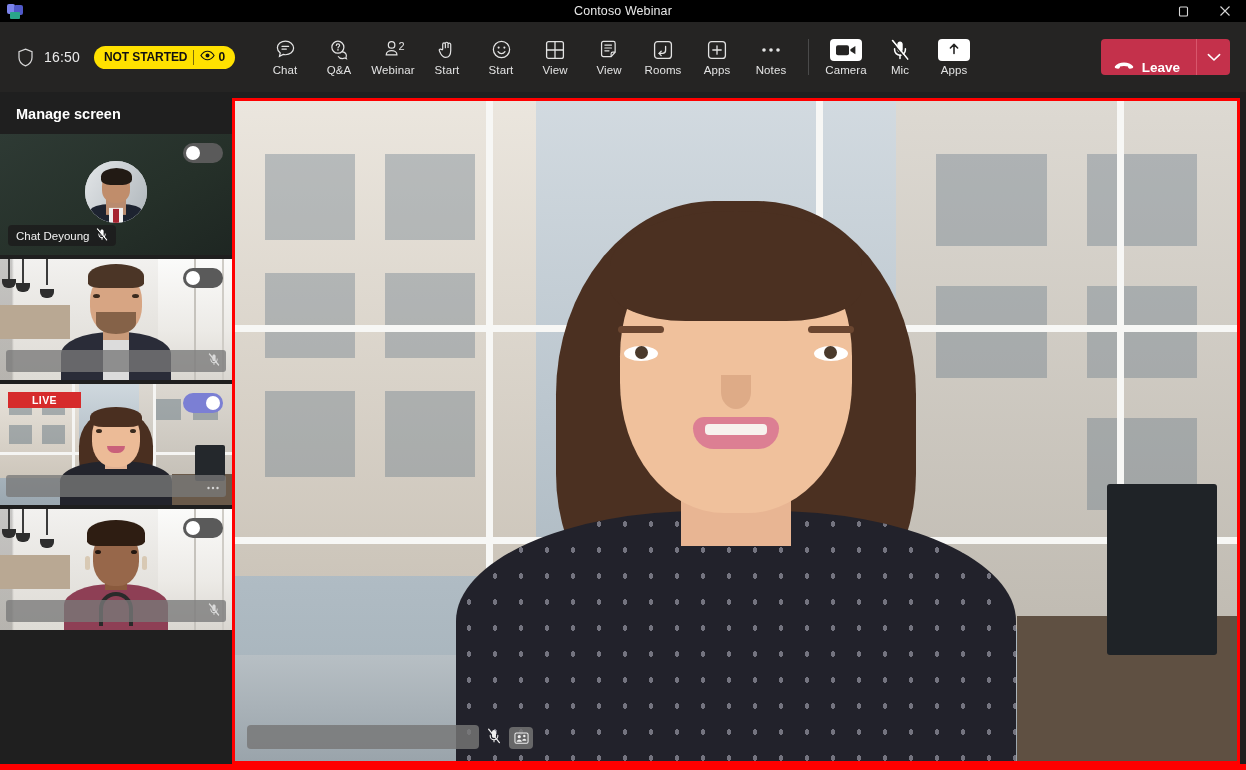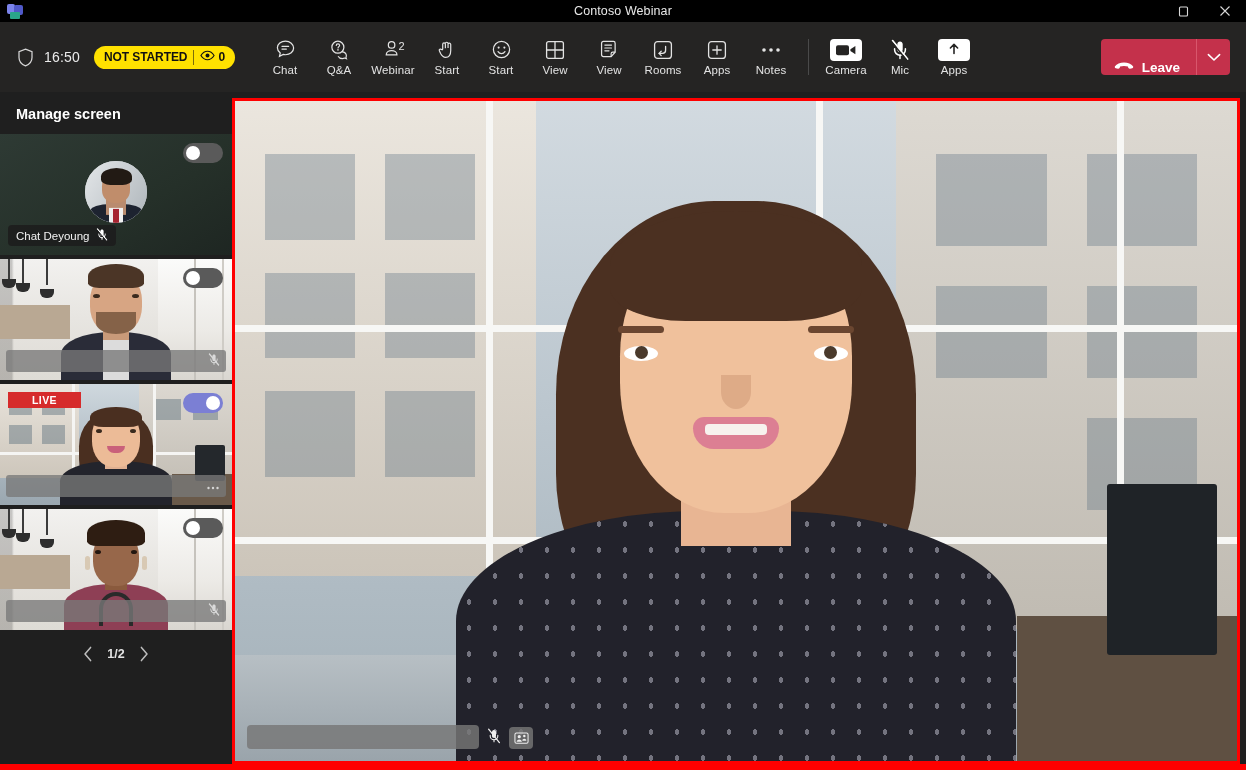--- a/index.html
+++ b/index.html
@@ -752,33 +752,20 @@
                   <path d="M2.8 6v.6a3.2 3.2 0 0 0 6.4 0V6" fill="none" stroke="#e8e8e8" stroke-width="1" stroke-linecap="round"></path>
                   <path d="M6 9.8v1.6" stroke="#e8e8e8" stroke-width="1" stroke-linecap="round"></path>
                   <path d="M1.4 1 10.6 12" stroke="#e8e8e8" stroke-width="1.2" stroke-linecap="round"></path>
                 </svg>
             </span>
           </div>
         </div>
 
       </div>
 
-      <div class="pager">
-        <span class="chev">
-          <svg width="10" height="16" viewBox="0 0 10 16">
-              <path d="M7.6 1.4 2 8l5.6 6.6" fill="none" stroke="currentColor" stroke-width="1.5" stroke-linecap="round" stroke-linejoin="round"></path>
-            </svg>
-        </span>
-        <span class="pg-label">1/2</span>
-        <span class="chev">
-          <svg width="10" height="16" viewBox="0 0 10 16">
-              <path d="M2.4 1.4 8 8l-5.6 6.6" fill="none" stroke="currentColor" stroke-width="1.5" stroke-linecap="round" stroke-linejoin="round"></path>
-            </svg>
-        </span>
-      </div>
     </div>
 
     <div class="stage">
       <div class="stage-video">
         <div class="stage-city">
           <div class="bL"></div>
           <div class="bR"></div>
           <div class="wrow" style="left:3%;top:8%;width:9%;height:13%"></div>
           <div class="wrow" style="left:15%;top:8%;width:9%;height:13%"></div>
           <div class="wrow" style="left:3%;top:26%;width:9%;height:13%"></div>

